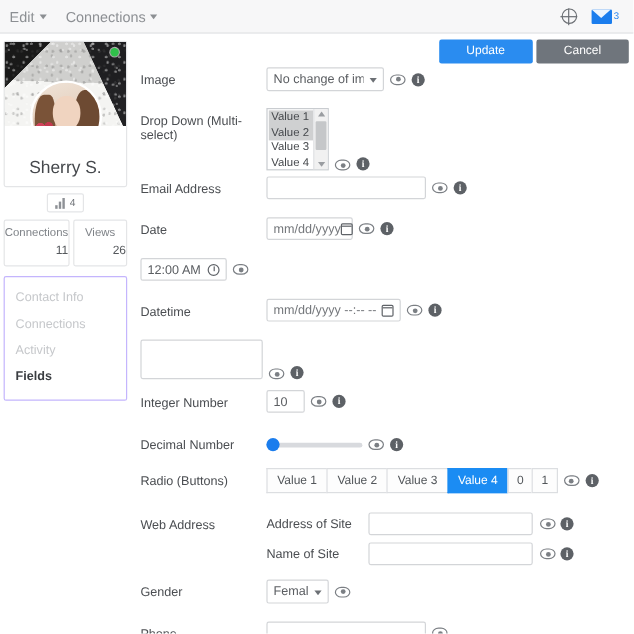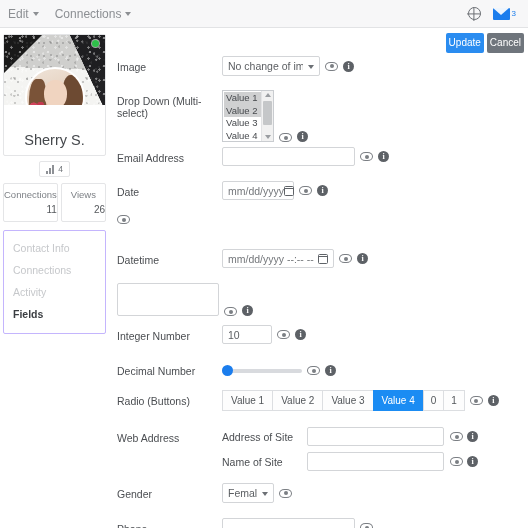--- a/index.html
+++ b/index.html
@@ -90,21 +90,21 @@
   .stat{flex:1;border:1px solid #e4e5e7;background:#fff;text-align:center;padding:5px 0 6px;border-radius:2px;}
   .stat-l{font-size:9.5px;color:#7e8287;}
   .stat-v{font-size:10px;color:#55585c;margin-top:4px;text-align:right;}
 
   .tabs{margin-top:8px;border:1px solid #c4b5fd;background:#fff;border-radius:2px;padding:6px 0 8px;}
   .tab{padding:5px 9px;font-size:10.5px;color:#c6c8cb;cursor:pointer;}
   .tab.active{color:#3a3d41;font-weight:bold;}
 
   
   .actions{position:absolute;top:5px;right:4px;display:flex;gap:3px;}
-  .btn{font-size:10px;padding:4px 3px;border-radius:2px;color:#fff;cursor:pointer;border:none;line-height:1.2;}
+  .btn{font-size:10px;padding:4px 23px;border-radius:2px;color:#fff;cursor:pointer;border:none;line-height:1.2;}
   .btn.primary{background:#2a8cf0;}
   .btn.secondary{background:#6f757c;}
 
   
   .form{padding:22px 0 0 7px;}
   .row{display:flex;align-items:flex-start;margin-bottom:0;min-height:29px;}
   .lbl{width:105px;flex:none;font-size:10.5px;color:#4b4e52;padding-top:5px;}
   .ctrl{display:flex;align-items:center;gap:5px;flex-wrap:nowrap;}
 
   input.txt,select.sel,textarea.ta{
@@ -280,20 +280,24 @@
             <span>mm/dd/yyyy</span>
             <span class="cal-ic"></span>
           </span>
           <span class="eye"></span>
           <span class="info">i</span>
         </div>
       </div>
 
       <div class="row" style="margin-bottom:5px;">
         <div class="ctrl">
+          <span class="fauxinput" style="width:72px;height:19px;color:#5b5e62;">
+            <span>12:00 AM</span>
+            <span class="clock-ic"></span>
+          </span>
           <span class="eye"></span>
         </div>
       </div>
 
       <div class="row" style="margin-bottom:5px;">
         <div class="lbl">Datetime</div>
         <div class="ctrl">
           <span class="fauxinput" style="width:112px;height:19px;">
             <span>mm/dd/yyyy --:-- --</span>
             <span class="cal-ic"></span>
@@ -307,21 +311,21 @@
         <div class="ctrl" style="align-items:flex-end;">
           <textarea class="ta" style="width: 102px; height: 33px; resize: none;"></textarea>
           <span class="eye"></span>
           <span class="info">i</span>
         </div>
       </div>
 
       <div class="row" style="margin-bottom:6px;">
         <div class="lbl">Integer Number</div>
         <div class="ctrl">
-          <input class="txt" style="width: 50px; height: 19px;" type="text" value="10">
+          <input class="txt" style="width: 32px; height: 19px;" type="text" value="10">
           <span class="eye"></span>
           <span class="info">i</span>
         </div>
       </div>
 
       <div class="row" style="margin-bottom:8px;min-height:22px;">
         <div class="lbl">Decimal Number</div>
         <div class="ctrl" style="padding-top:5px;">
           <span class="slider">
             <span class="thumb"></span>

